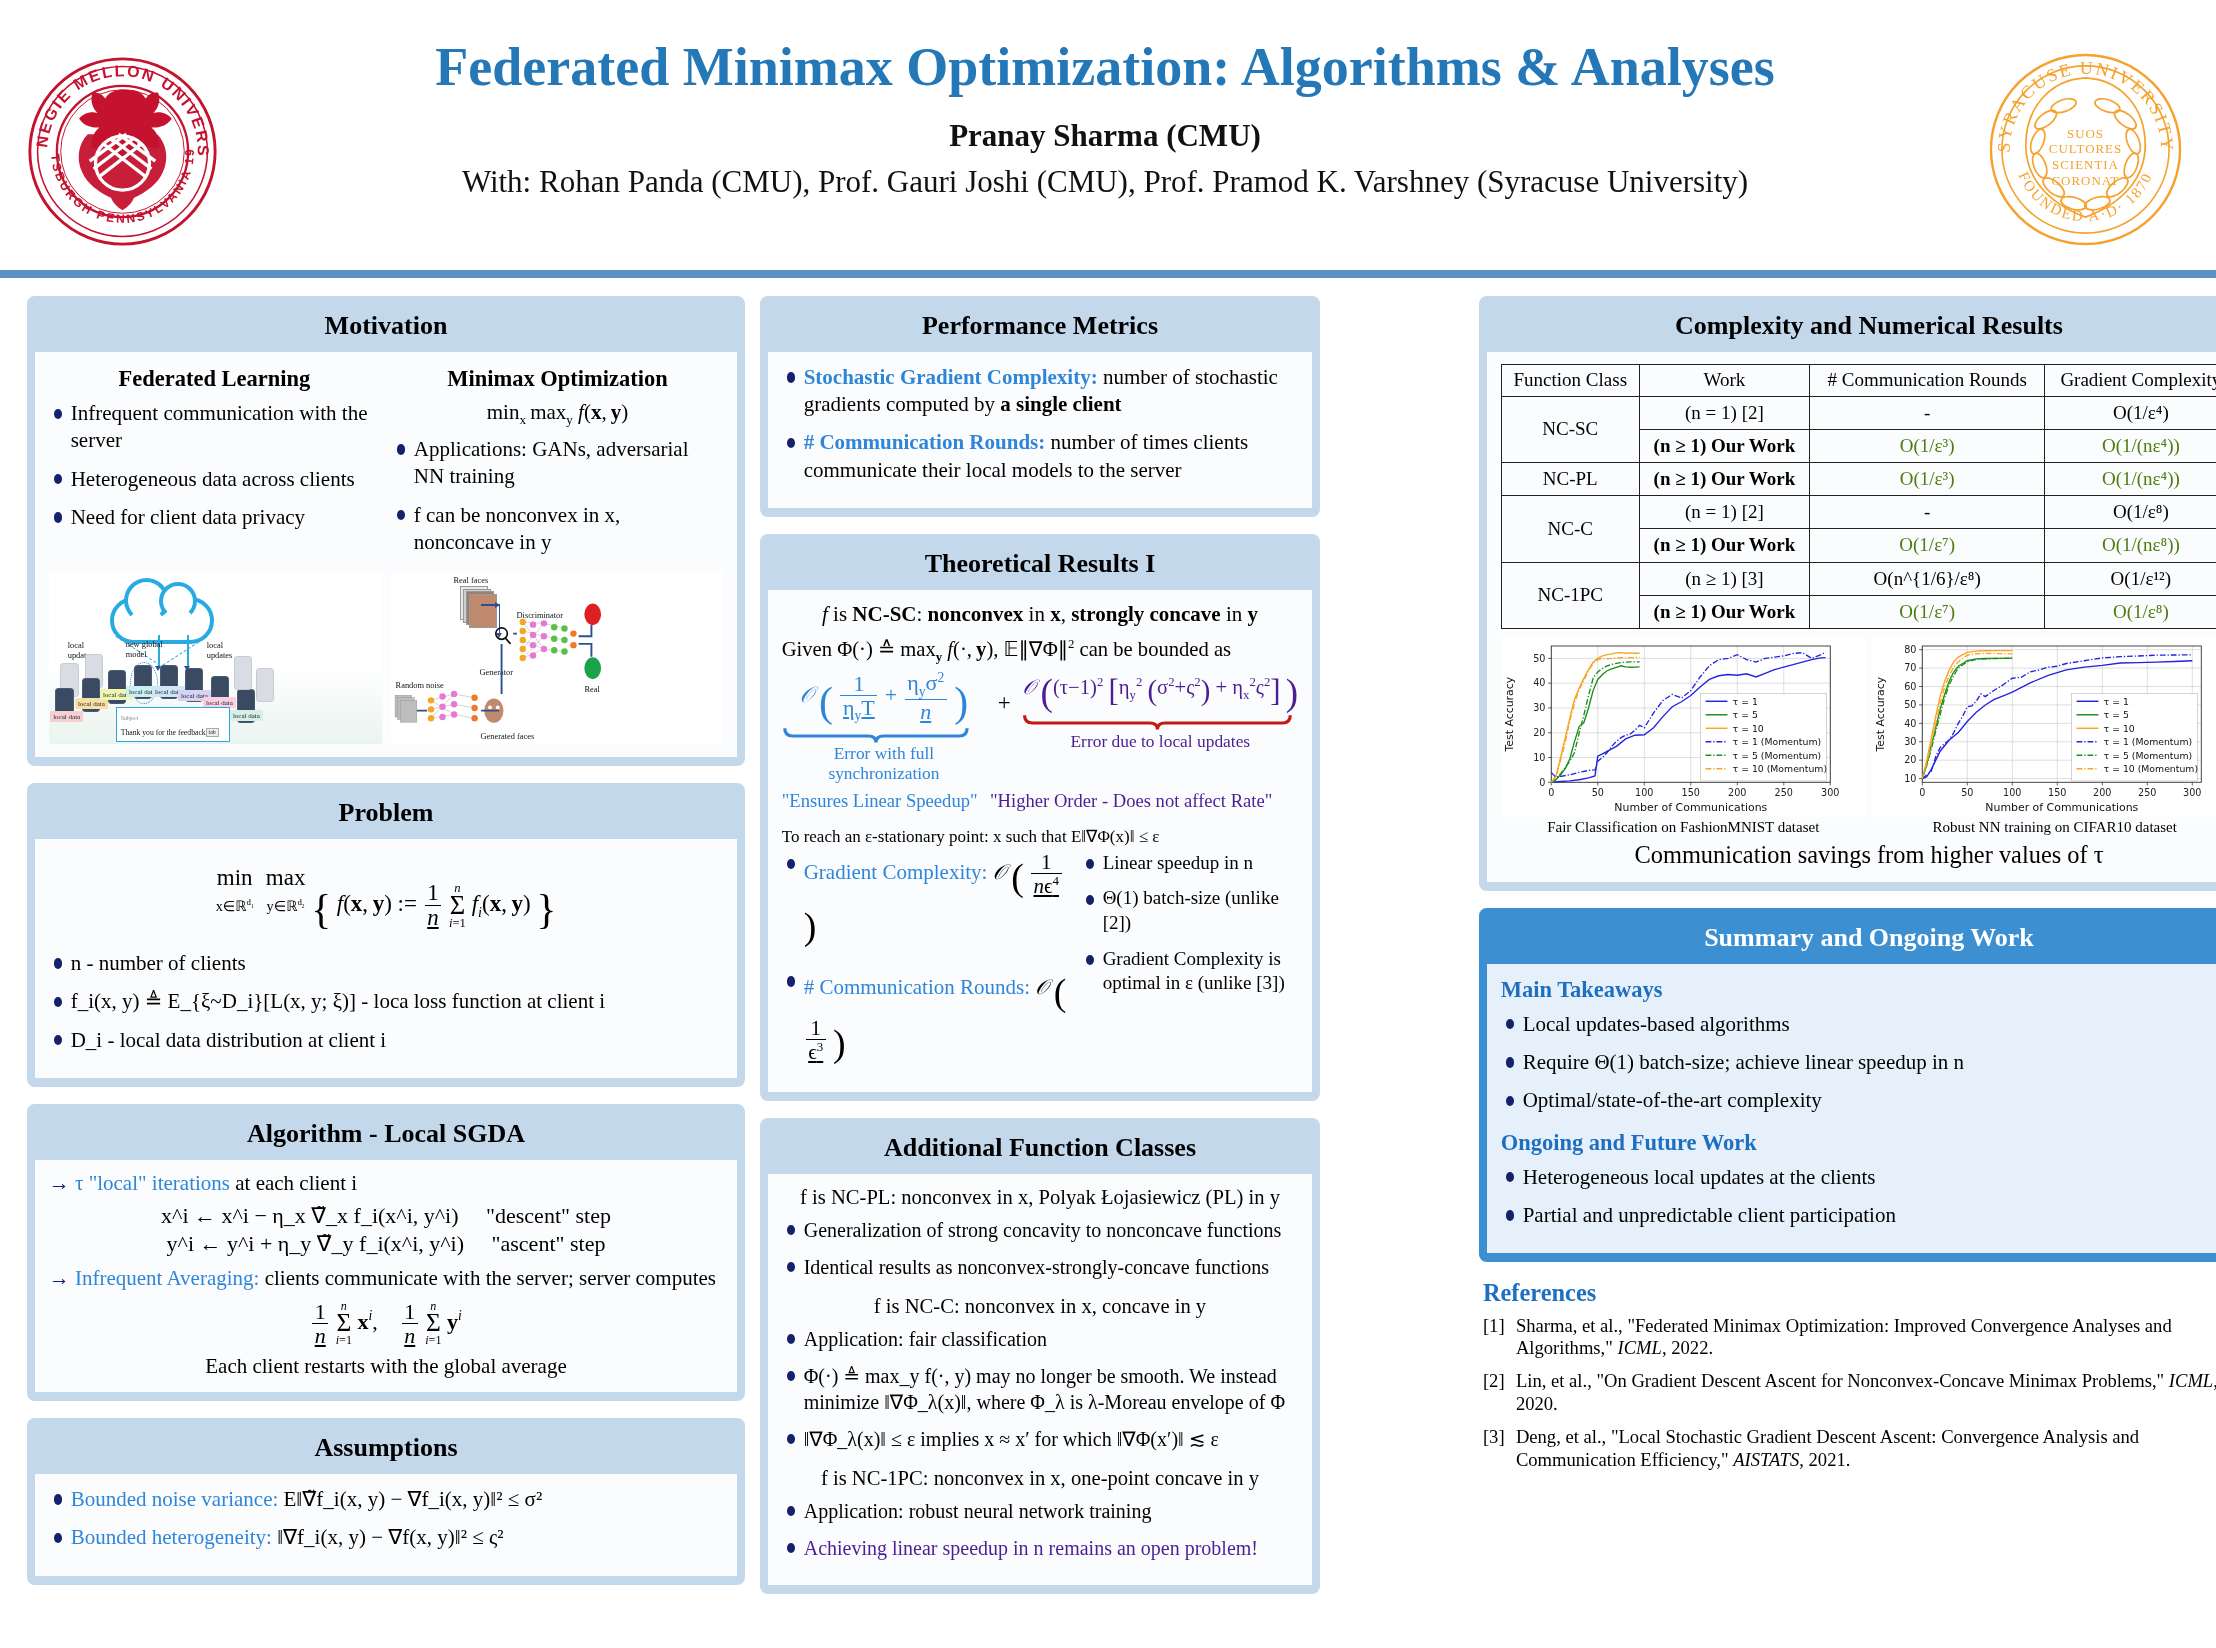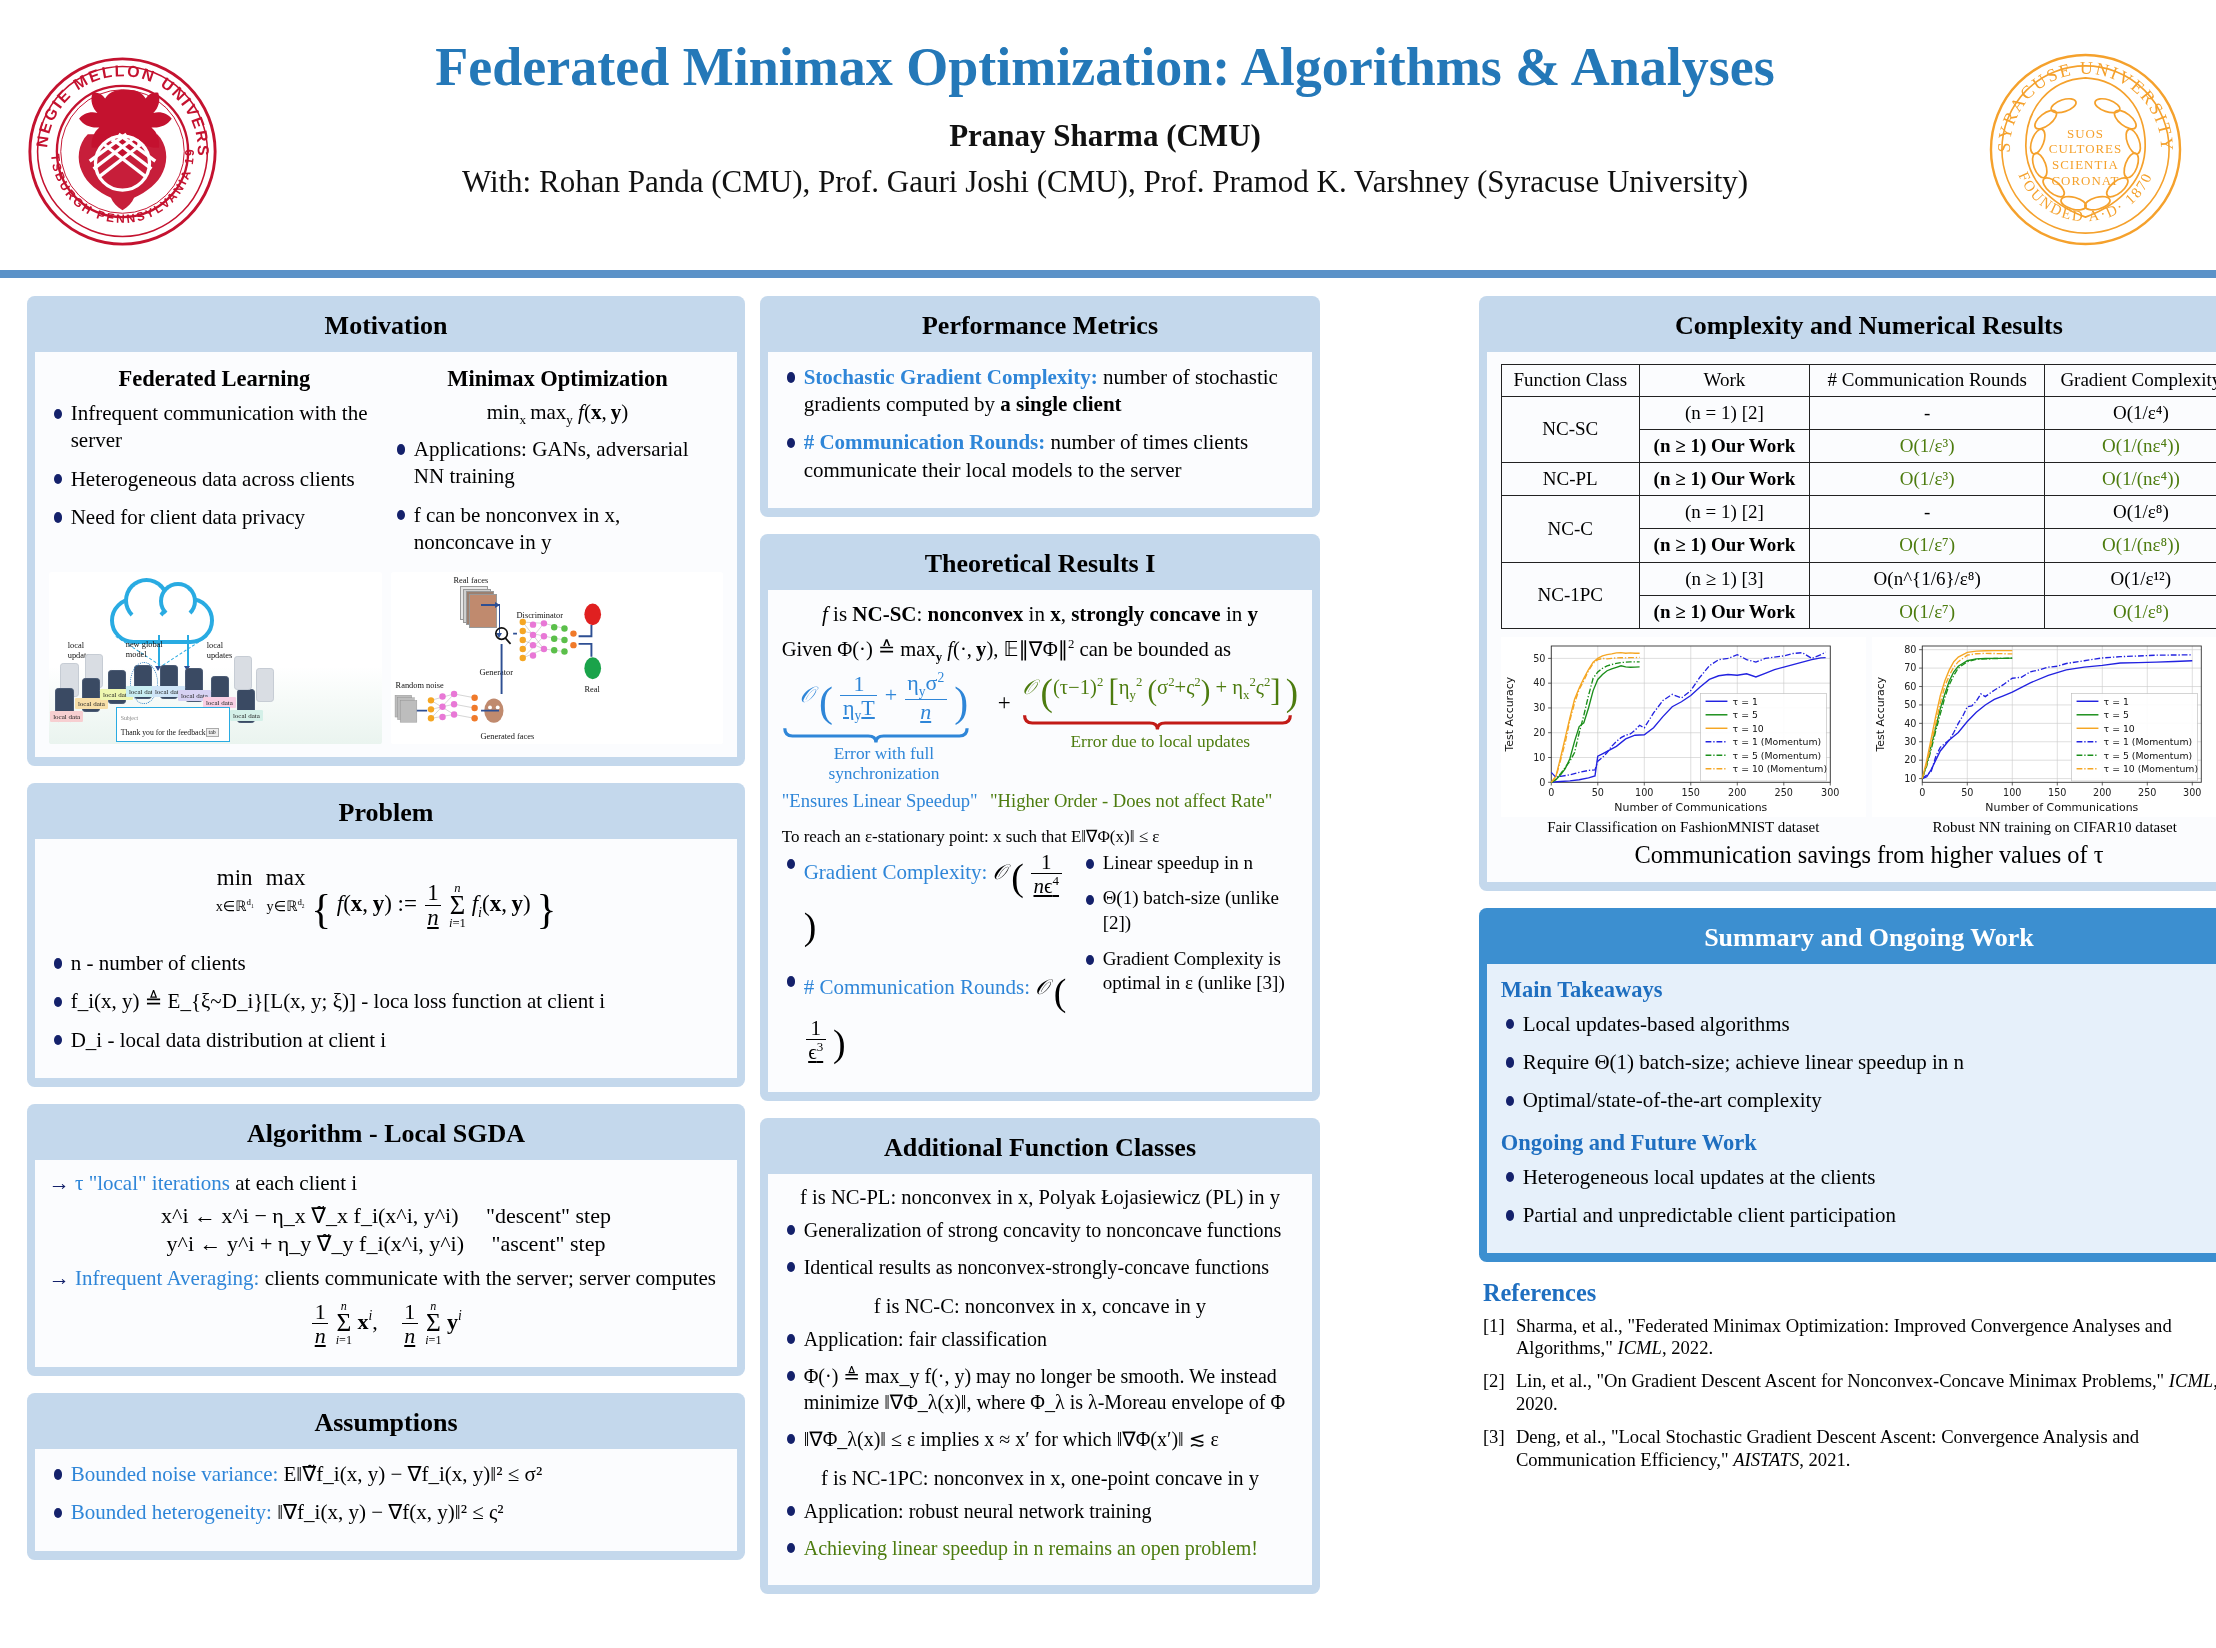--- a/index.html
+++ b/index.html
@@ -57,21 +57,21 @@
     margin:0 0 11px 0;
   }
   ul.bl > li:before{
     content:"";position:absolute;left:5.1px;top:8.4px;
     width:8.4px;height:10.3px;border-radius:50%;background:#14216b;
   }
   .eq{text-align:center;font-size:22px;margin:9px 0;}
   .ctr{text-align:center;}
   .blue{color:#2f86d8;}
   .blue-d{color:#1f6fc0;}
-  .red{color:#4d7c0f;}
+  .red{color:#4c1d95;}
   .bold{font-weight:bold;}
   .ital{font-style:italic;}
   .sm{font-size:17.4px;}
   i.v{font-style:italic;}
 
   
   .frac{display:inline-block;vertical-align:middle;text-align:center;line-height:1.05;margin:0 1.9px;}
   .frac > span{display:block;padding:0 2.6px;}
   .frac .den{border-top:1.3px solid currentColor;text-decoration:underline;}
   sup.s{font-size:.62em;vertical-align:super;}
@@ -431,20 +431,21 @@
           <span class="blue">Infrequent Averaging:</span><span> clients communicate with the server; server computes</span>
         </div>
         <div class="eq" style="font-size:22px;margin:7.7px 0;">
           <span class="frac"><span>1</span><span class="den"><i class="v">n</i></span></span>
           <span class="sumblk"><span><i class="v">n</i></span><span class="sg">Σ</span><span><i class="v">i</i>=1</span></span>
           <b>x</b><sup class="s"><i class="v">i</i></sup>,&nbsp;&nbsp;&nbsp;
           <span class="frac"><span>1</span><span class="den"><i class="v">n</i></span></span>
           <span class="sumblk"><span><i class="v">n</i></span><span class="sg">Σ</span><span><i class="v">i</i>=1</span></span>
           <b>y</b><sup class="s"><i class="v">i</i></sup>
         </div>
+        <div style="font-size:21px;text-align:center;">Each client restarts with the global average</div>
       </div>
     </div>
 
     <div class="panel">
       <div class="panel-title">Assumptions</div>
       <div class="panel-body">
         <ul class="bl">
           <li>
             <span class="blue">Bounded noise variance:</span>
             <span>E‖∇̃f_i(x, y) − ∇f_i(x, y)‖² ≤ σ²</span>

